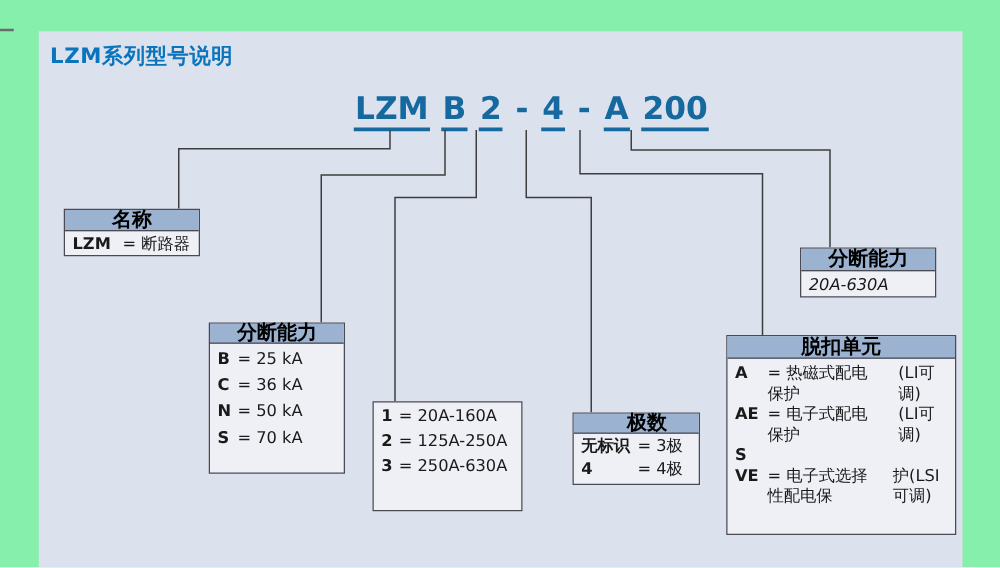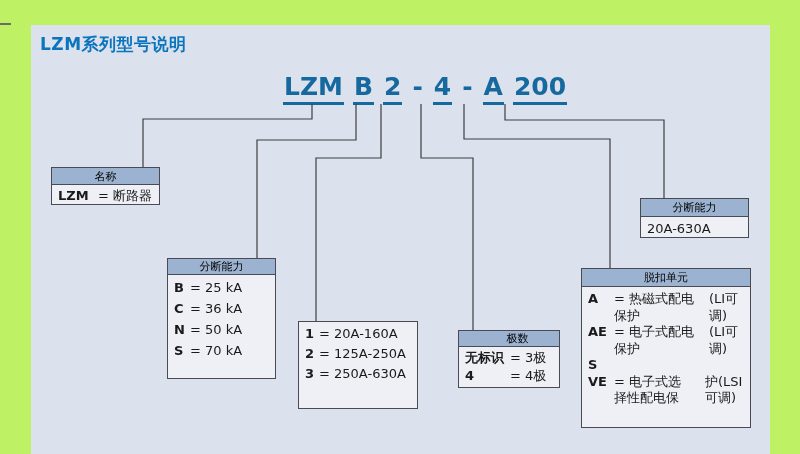--- a/index.html
+++ b/index.html
@@ -3,21 +3,21 @@
 <meta charset="utf-8">
 <style>
   * { margin: 0; padding: 0; box-sizing: border-box; }
   html, body { background: #ffffff; }
   body { font-family: "DejaVu Sans", "Liberation Sans", sans-serif; }
 
   .stage {
     position: relative;
     width: 800px;
     height: 454px;
-    background: #bef264;
+    background: #86efac;
     overflow: hidden;
   }
 
   .corner-dash {
     position: absolute;
     left: 0; top: 23px;
     width: 11px; height: 2px;
     background: #6b6b6b;
   }
 
@@ -66,22 +66,22 @@
   .box {
     position: absolute;
     border: 1px solid #4a4a52;
     background: #eef0f6;
     color: #1a1a1a;
   }
   .box-header {
     background: #9bb3d0;
     border-bottom: 1px solid #4a4a52;
     text-align: center;
-    font-weight: normal;
-    font-size: 11px;
+    font-weight: bold;
+    font-size: 16px;
     color: #000;
     display: flex;
     align-items: center;
     justify-content: center;
   }
   .box-body { padding: 2px 5px 2px 6px; font-size: 13px; }
   .row { display: flex; align-items: flex-start; }
   .code { font-weight: bold; flex: none; }
   .desc { white-space: nowrap; }
   .desc-multi { display: flex; flex-direction: row; }
@@ -100,29 +100,29 @@
   #box-frame  { left: 298px; top: 321px; width: 120px; height: 88px; }
   #box-frame .box-header { height: 16px; }
   #box-frame .row { line-height: 20px; }
   #box-frame .code { width: 14px; }
 
   #box-poles  { left: 458px; top: 330px; width: 102px; height: 58px; }
   #box-poles .box-header { height: 16px; padding-left: 17px; }
   #box-poles .row { line-height: 18px; }
   #box-poles .code { width: 45px; }
 
-  #box-trip   { left: 581px; top: 268px; width: 170px; height: 160px; }
+  #box-trip   { left: 581px; top: 268px; width: 184px; height: 160px; }
   #box-trip .box-header { height: 18px; }
   #box-trip .box-body { padding-top: 4px; }
   #box-trip .row { line-height: 16.5px; }
   #box-trip .code { width: 26px; }
 
   #box-current { left: 640px; top: 198px; width: 109px; height: 40px; }
   #box-current .box-header { height: 18px; }
-  #box-current .row { line-height: 19px; }
+  #box-current .row { line-height: 19px; font-style: italic; }
 </style>
 </head>
 <body>
 
 <div class="stage">
 
   <div class="corner-dash"></div>
 
   <div class="panel"></div>
 

